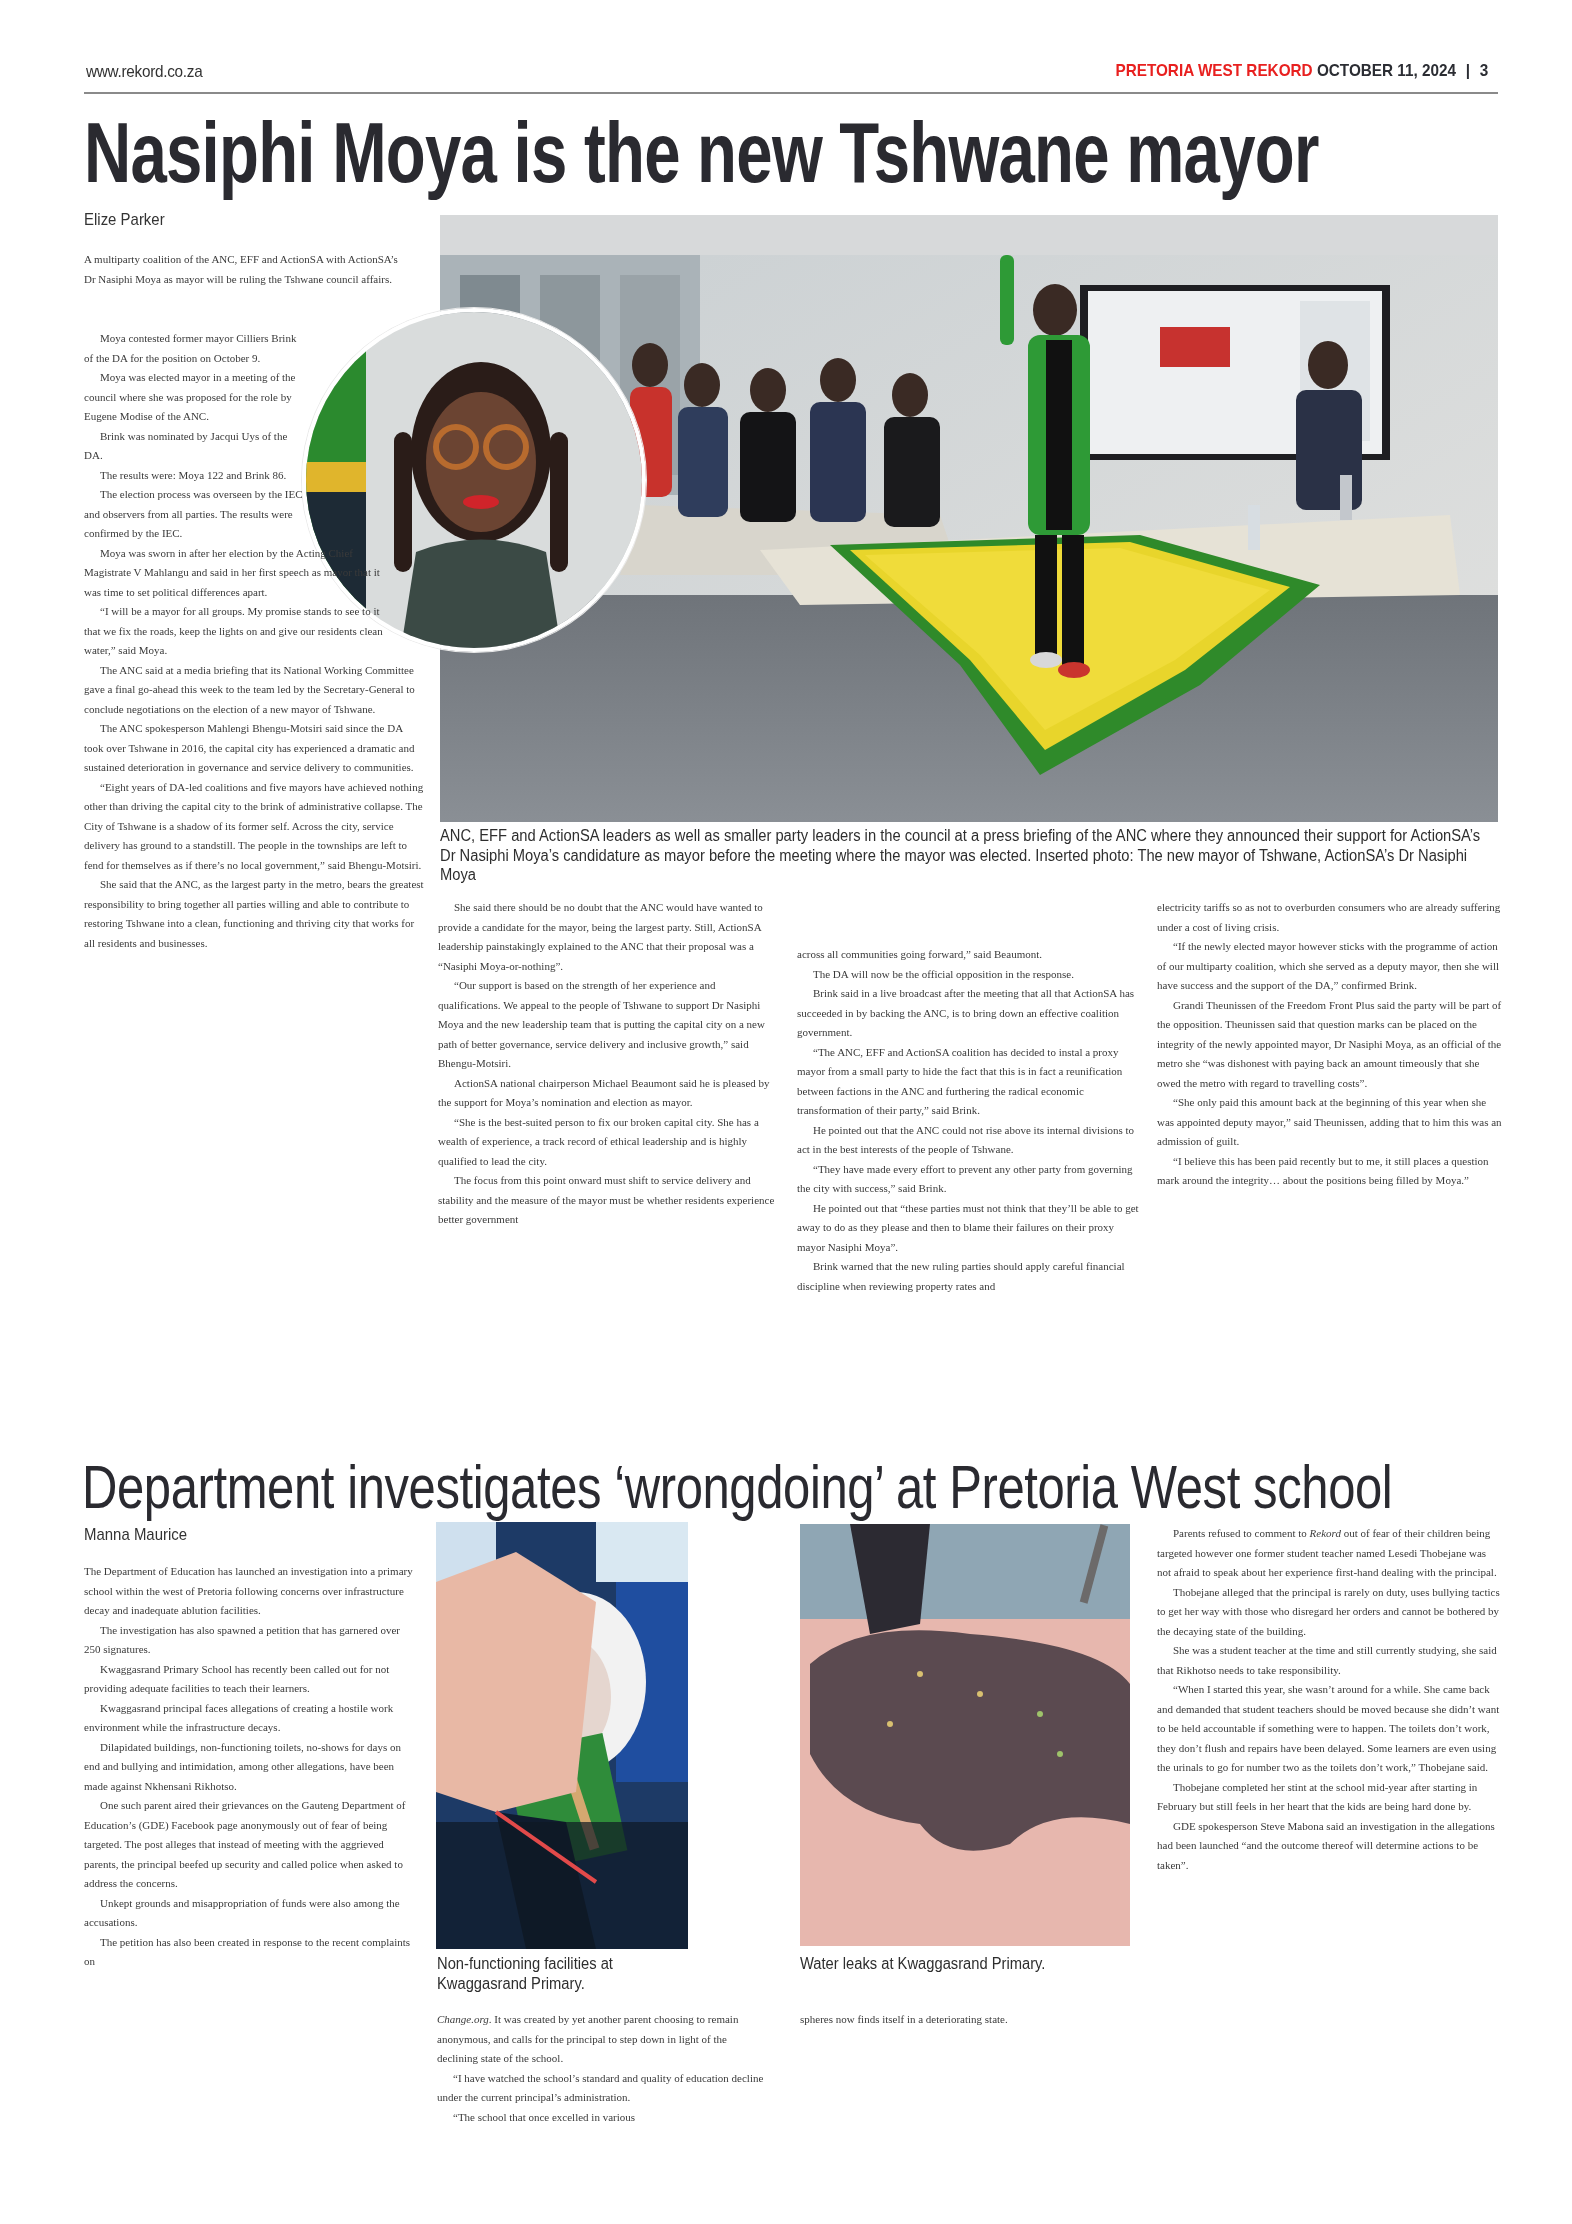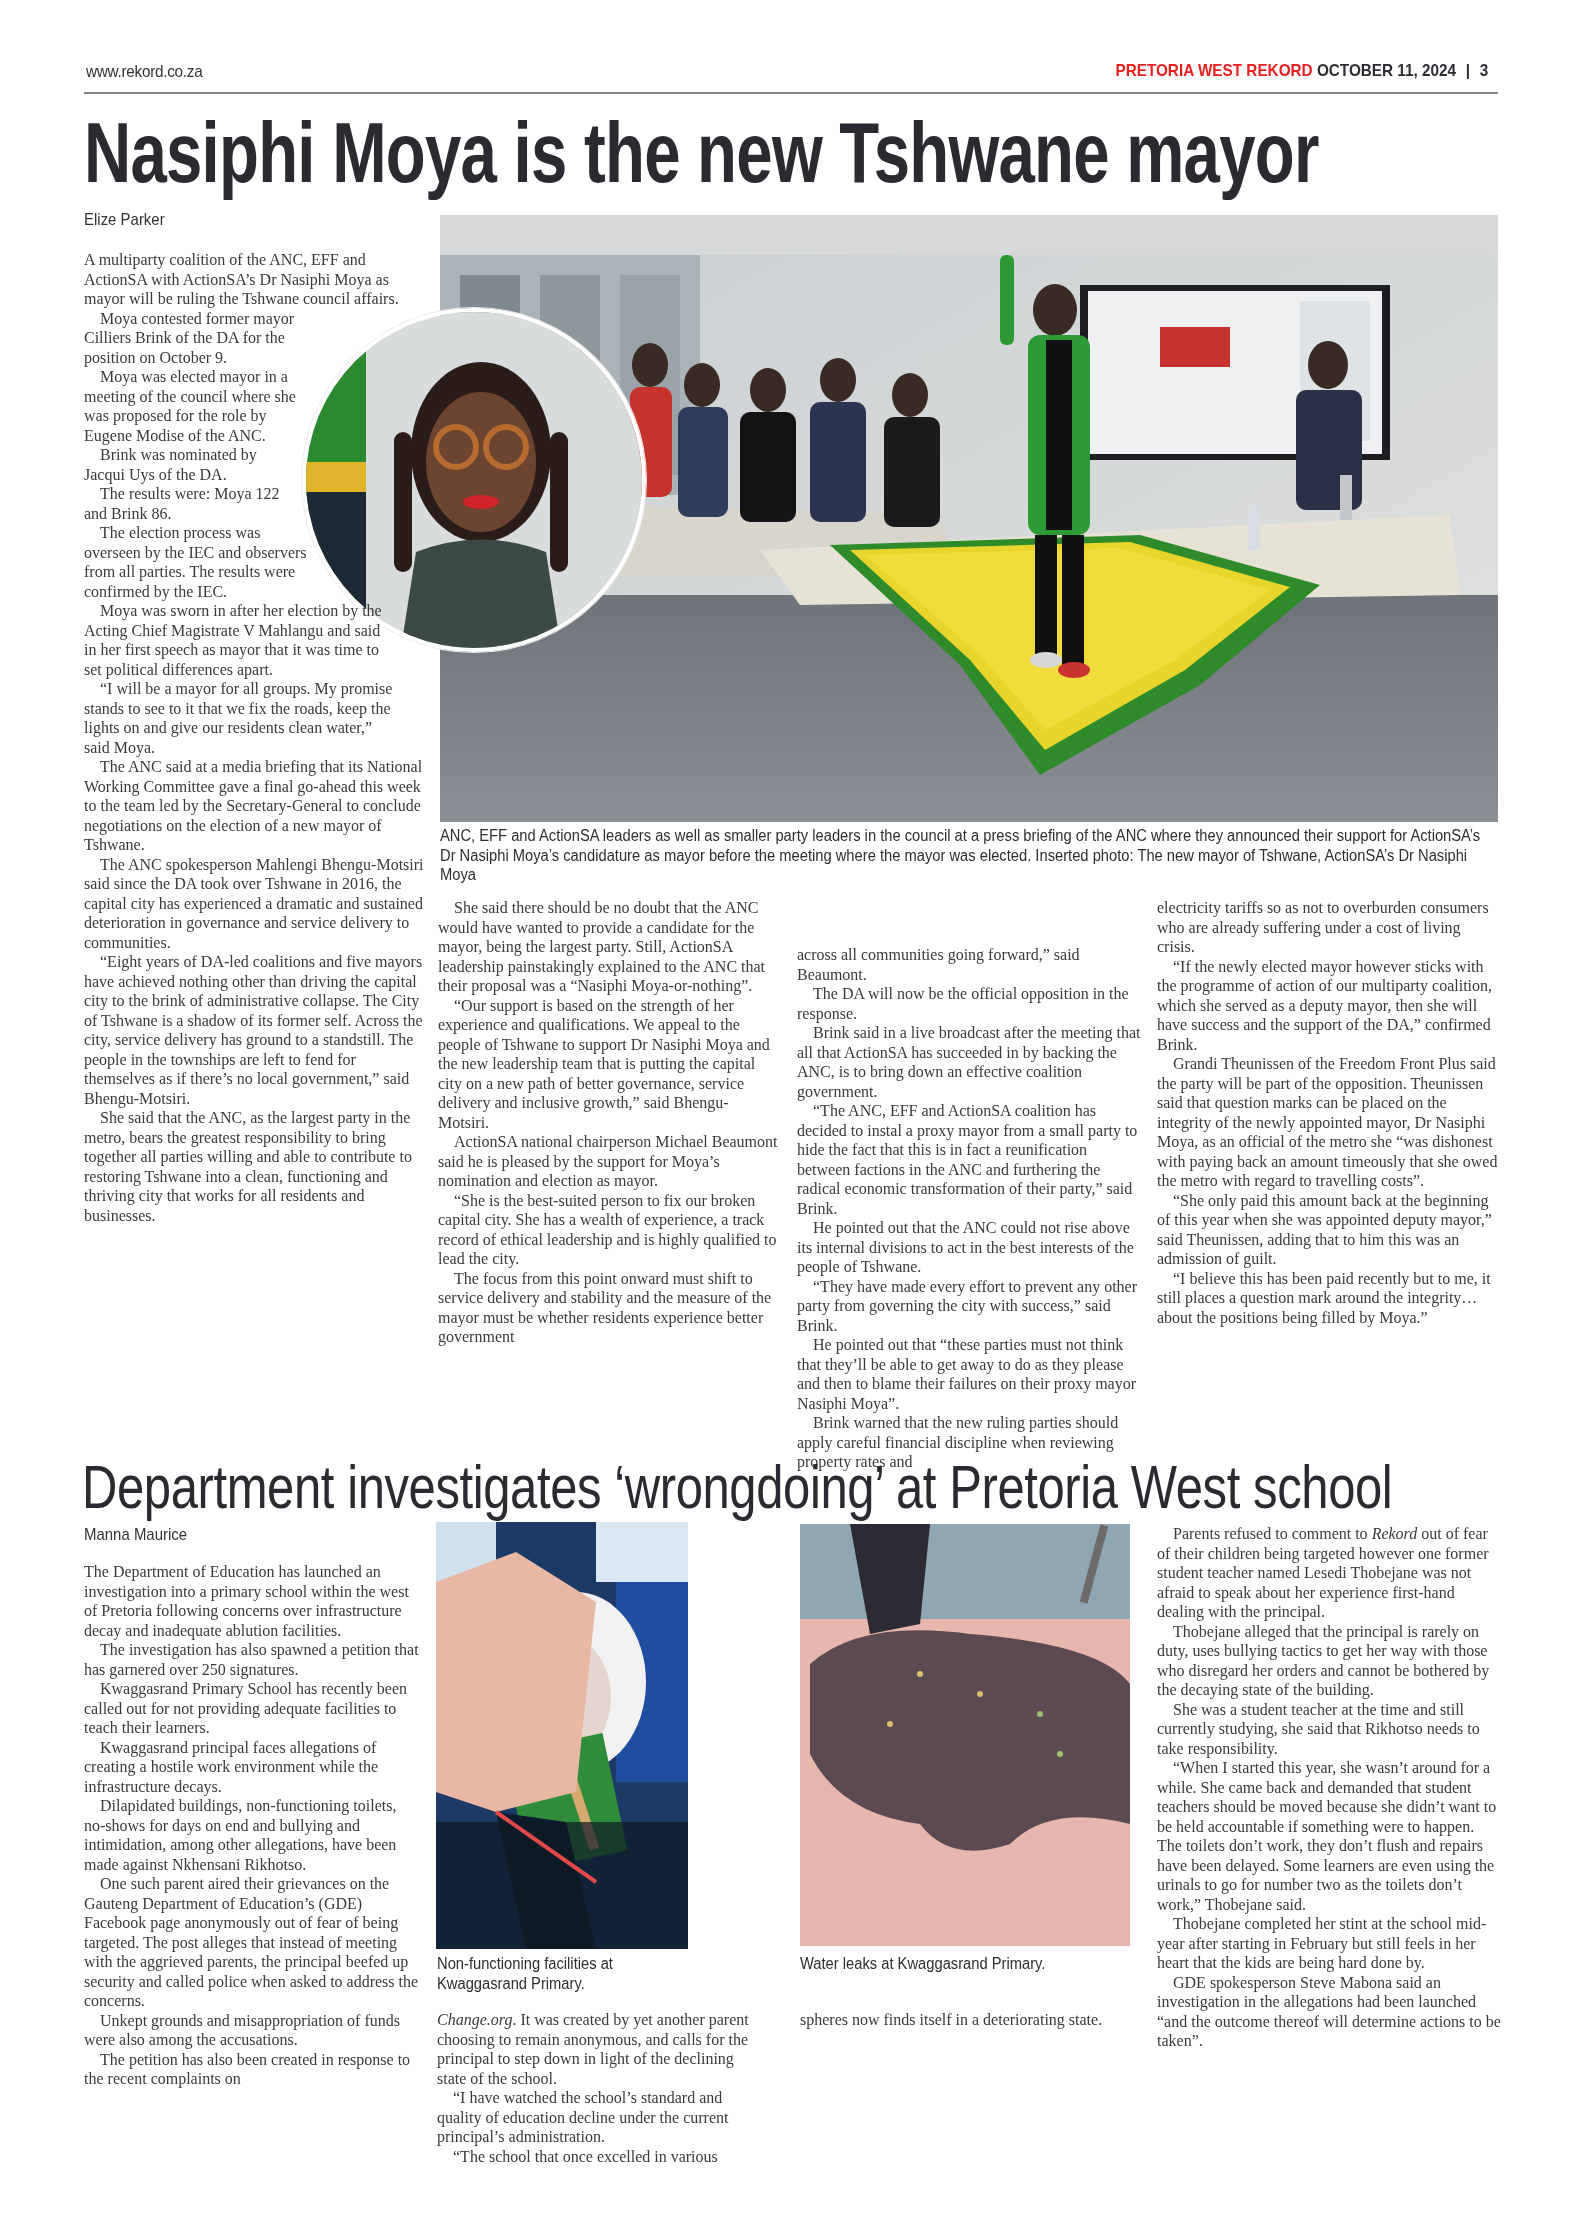--- a/index.html
+++ b/index.html
@@ -4,21 +4,21 @@
 <style>
   html, body { margin: 0; padding: 0; background: #ffffff; }
   body { width: 1572px; height: 2224px; position: relative; overflow: hidden; color: #2b2b2b; }
   .abs { position: absolute; }
   .hdr-url { left: 86px; top: 62px; font-family: "Liberation Sans", sans-serif; font-size: 17px; color: #333; letter-spacing: -0.3px; transform: scaleX(0.9); transform-origin: left; }
   .hdr-right { right: 84px; top: 61px; font-family: "Liberation Sans", sans-serif; font-weight: bold; font-size: 17px; color: #2b2d33; white-space: nowrap; transform: scaleX(0.9); transform-origin: right; }
   .hdr-right .pub { color: #e8201f; }
   .hdr-rule { left: 84px; top: 92px; width: 1414px; height: 2px; background: #8a8a8a; }
   .headline1 { left: 84px; top: 104px; width: 1420px; font-family: "Liberation Sans", sans-serif; font-weight: bold; font-size: 86px; line-height: 96px; color: #2a2a30; white-space: nowrap; letter-spacing: -1px; transform: scaleX(0.76); transform-origin: left; }
   .byline { font-family: "Liberation Sans", sans-serif; font-size: 17px; color: #333; transform: scaleX(0.88); transform-origin: left; white-space: nowrap; }
-  .col { font-family: "Liberation Serif", serif; font-size: 16px; line-height: 19.5px; color: #3a3a3a; text-align: left; }
+  .col { font-family: "Liberation Serif", serif; font-size: 11px; line-height: 19.5px; color: #3a3a3a; text-align: left; }
   .col p { margin: 0; text-indent: 16px; }
   .col p.first { text-indent: 0; }
   .caption { font-family: "Liberation Sans", sans-serif; font-size: 16px; line-height: 19.5px; color: #2e2e2e; transform: scaleX(0.92); transform-origin: left; }
   .headline2 { left: 82px; top: 1452px; font-family: "Liberation Sans", sans-serif; font-weight: normal; font-size: 62px; line-height: 70px; color: #2a2a30; white-space: nowrap; transform: scaleX(0.79); transform-origin: left; letter-spacing: -0.5px; }
   .photo { overflow: hidden; }
   em { font-style: italic; }
 </style>
 </head>
 <body>
 
@@ -109,21 +109,21 @@
     <path d="M95 336 L110 240 Q175 215 240 240 L255 336 Z" fill="#3b4a45"></path>
     <rect x="88" y="120" width="18" height="140" rx="9" fill="#2a1c18"></rect>
     <rect x="244" y="120" width="18" height="140" rx="9" fill="#2a1c18"></rect>
   </svg>
 </div>
 
 <div class="abs caption" style="left:440px; top:826px; width:1150px;">ANC, EFF and ActionSA leaders as well as smaller party leaders in the council at a press briefing of the ANC where they announced their support for ActionSA’s Dr Nasiphi Moya’s candidature as mayor before the meeting where the mayor was elected. Inserted photo: The new mayor of Tshwane, ActionSA’s Dr Nasiphi Moya</div>
 
 <div class="abs col" style="left:84px; top:250px; width:340px;">
   <p class="first" style="width:325px;">A multiparty coalition of the ANC, EFF and ActionSA with ActionSA’s Dr Nasiphi Moya as mayor will be ruling the Tshwane council affairs.</p>
-  <p style="width:220px;">Moya contested former mayor Cilliers Brink of the DA for the position on October 9.</p>
+  <p style="width:220px;margin-top:40px;">Moya contested former mayor Cilliers Brink of the DA for the position on October 9.</p>
   <p style="width:215px;">Moya was elected mayor in a meeting of the council where she was proposed for the role by Eugene Modise of the ANC.</p>
   <p style="width:215px;">Brink was nominated by Jacqui Uys of the DA.</p>
   <p style="width:215px;">The results were: Moya 122 and Brink 86.</p>
   <p style="width:235px;">The election process was overseen by the IEC and observers from all parties. The results were confirmed by the IEC.</p>
   <p style="width:300px;">Moya was sworn in after her election by the Acting Chief Magistrate V Mahlangu and said in her first speech as mayor that it was time to set political differences apart.</p>
   <p style="width:310px;">“I will be a mayor for all groups. My promise stands to see to it that we fix the roads, keep the lights on and give our residents clean water,” said Moya.</p>
   <p>The ANC said at a media briefing that its National Working Committee gave a final go-ahead this week to the team led by the Secretary-General to conclude negotiations on the election of a new mayor of Tshwane.</p>
   <p>The ANC spokesperson Mahlengi Bhengu-Motsiri said since the DA took over Tshwane in 2016, the capital city has experienced a dramatic and sustained deterioration in governance and service delivery to communities.</p>
   <p>“Eight years of DA-led coalitions and five mayors have achieved nothing other than driving the capital city to the brink of administrative collapse. The City of Tshwane is a shadow of its former self. Across the city, service delivery has ground to a standstill. The people in the townships are left to fend for themselves as if there’s no local government,” said Bhengu-Motsiri.</p>
   <p>She said that the ANC, as the largest party in the metro, bears the greatest responsibility to bring together all parties willing and able to contribute to restoring Tshwane into a clean, functioning and thriving city that works for all residents and businesses.</p>

